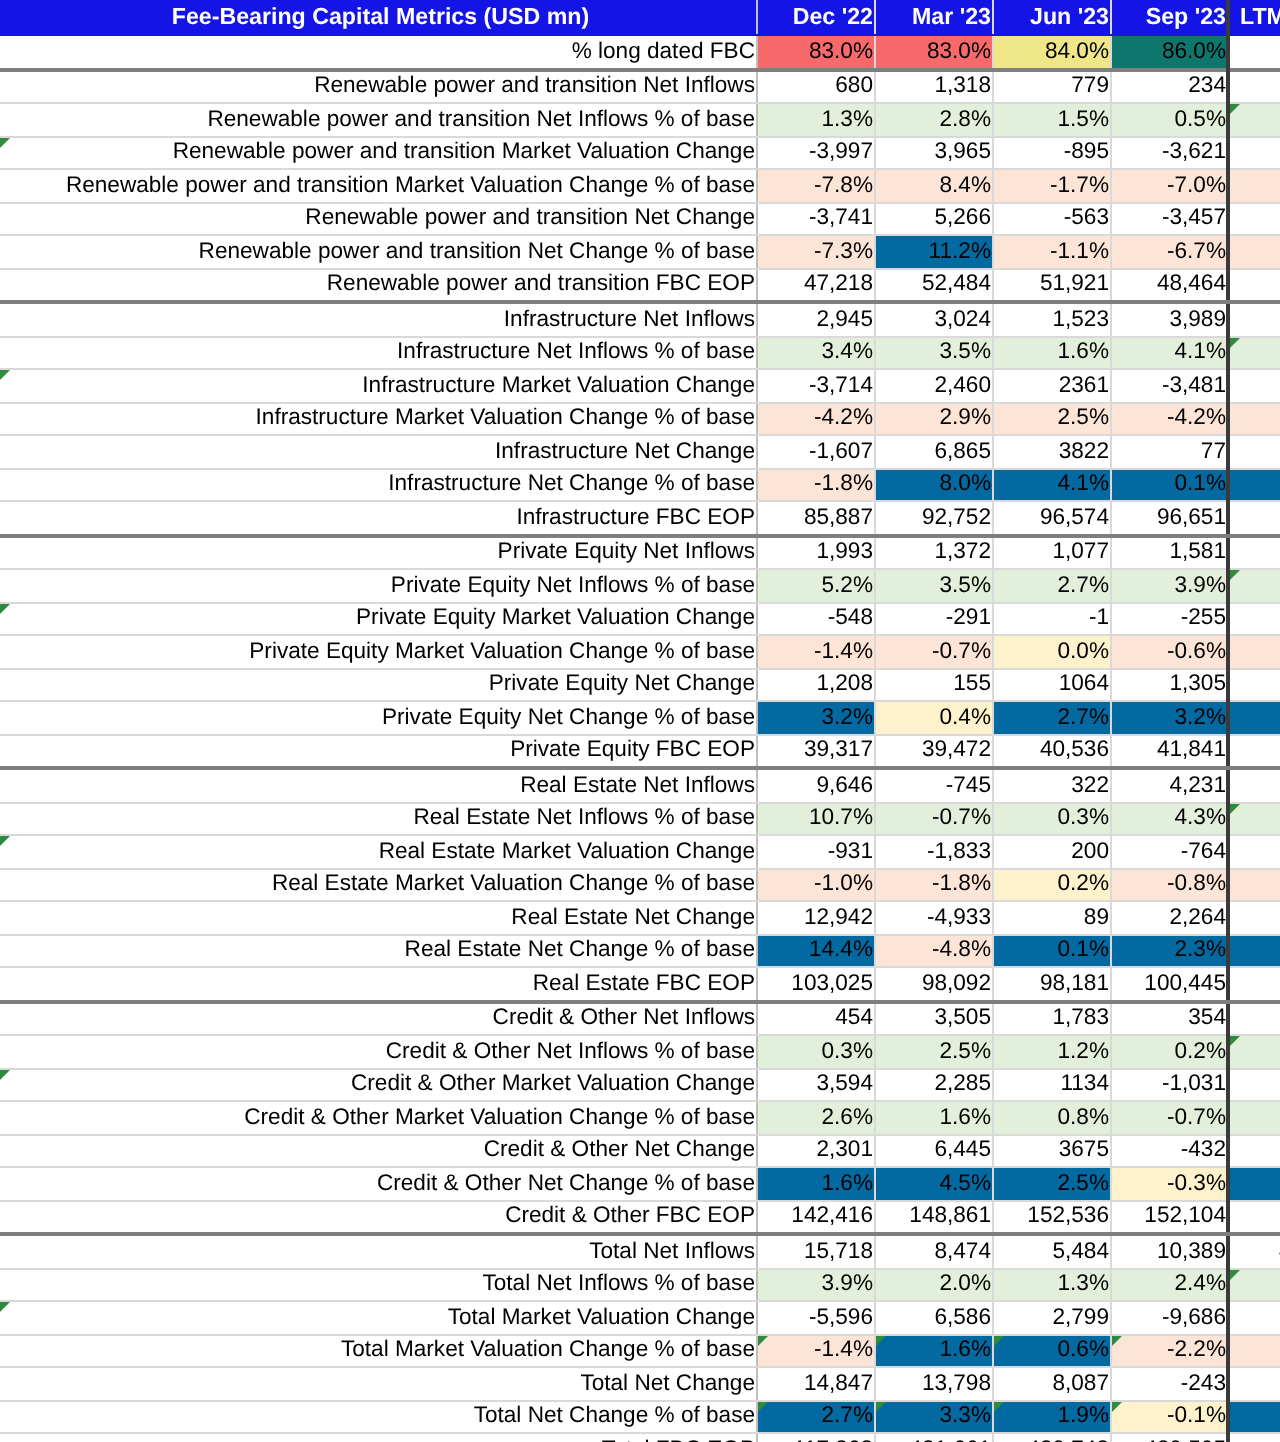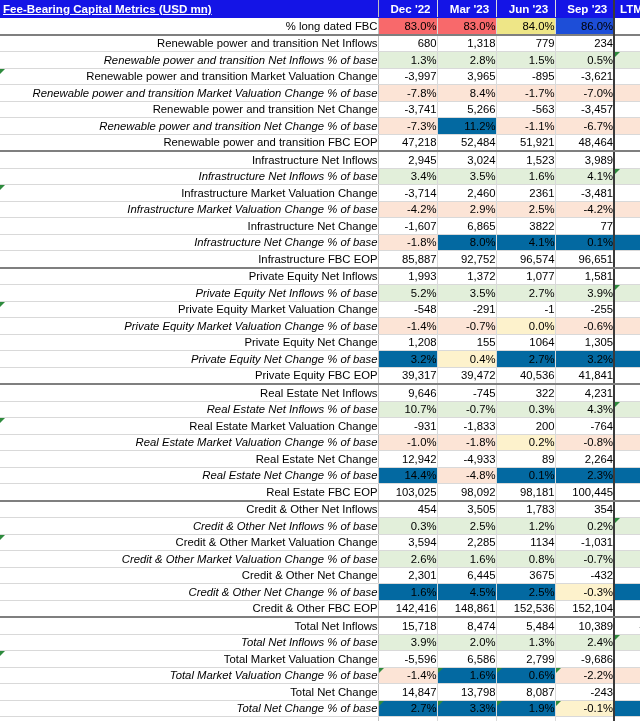--- a/index.html
+++ b/index.html
@@ -38,32 +38,32 @@
 
   
   tr.hdr td{
     background:#1414E6;
     color:#ffffff;
     font-weight:bold;
     height:17px;
     border-bottom:1px solid #1414E6;
     font-size:11.6px;
   }
-  tr.hdr td.lbl{padding-left:3px;text-align:left;text-decoration:underline;}
-  tr.hdr td.num{text-align:center;padding-left:6px;}
+  tr.hdr td.lbl{padding-left:3px;text-align:center;}
+  tr.hdr td.num{text-align:right;padding-left:6px;}
   tr.hdr td.ltm{text-align:left;padding-left:5px;border-left:2px solid #3a3a3a;}
 
   
   td.lbl{
     text-align:right;
     padding-left:3px;
     border-right:1px solid #bfbfbf;
   }
   td.lbl.i1{padding-left:12px;margin-left:24px;}
-  td.lbl.i2{padding-left:24px;font-style:italic;}
+  td.lbl.i2{padding-left:24px;}
 
   
   td.num{
     text-align:right;
     padding-right:5px;
     border-right:1px solid #d9d9d9;
   }
   td.num.last-q{border-right:none;}
   td.ltm{
     text-align:right;
@@ -71,21 +71,21 @@
     border-left:2px solid #3a3a3a;
   }
 
   
   .f-none{background:#ffffff;}
   .f-green{background:#0369a1;}
   .f-red{background:#fce4d6;}
   .f-yellow{background:#fdf2cc;}
   .f-hred{background:#f8696b;}
   .f-hyellow{background:#eee687;}
-  .f-hgreen{background:#1d4ed8;}
+  .f-hgreen{background:#0f766e;}
 
   
   tr.band-green td.num,tr.band-green td.ltm{background:#e2efda;}
   tr.band-red td.num,tr.band-red td.ltm{background:#fce4d6;padding-left:24px;}
 
   
   tr.sep-top td{border-top:2px solid #7f7f7f;}
   tr.eop td{border-bottom:2px solid #7f7f7f;}
   tr.last-row td{border-bottom:2px solid #7f7f7f;}
 

